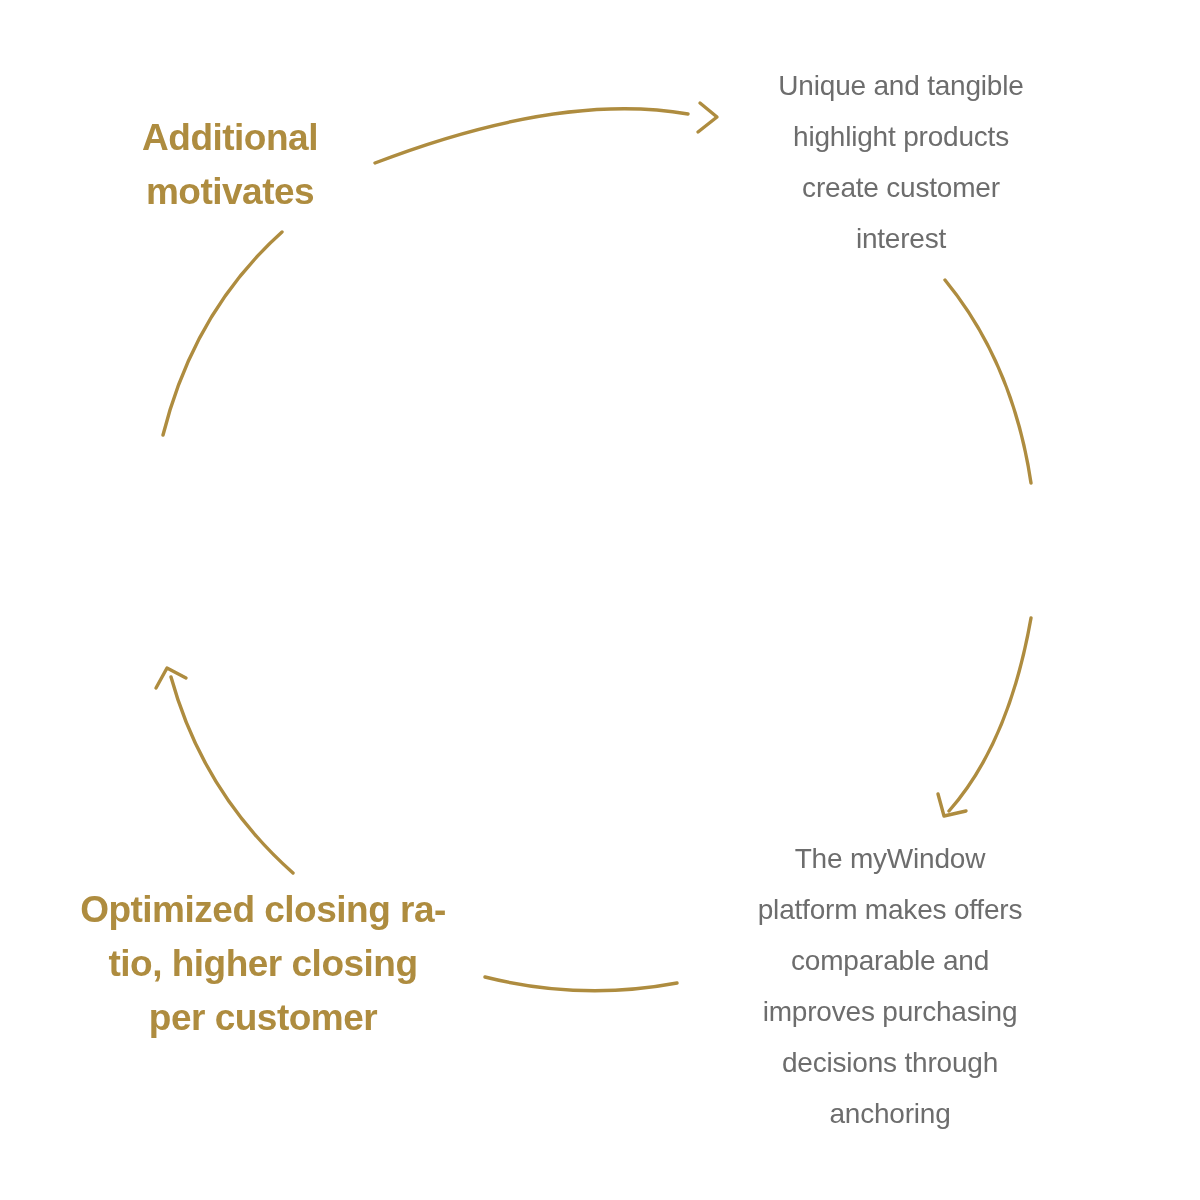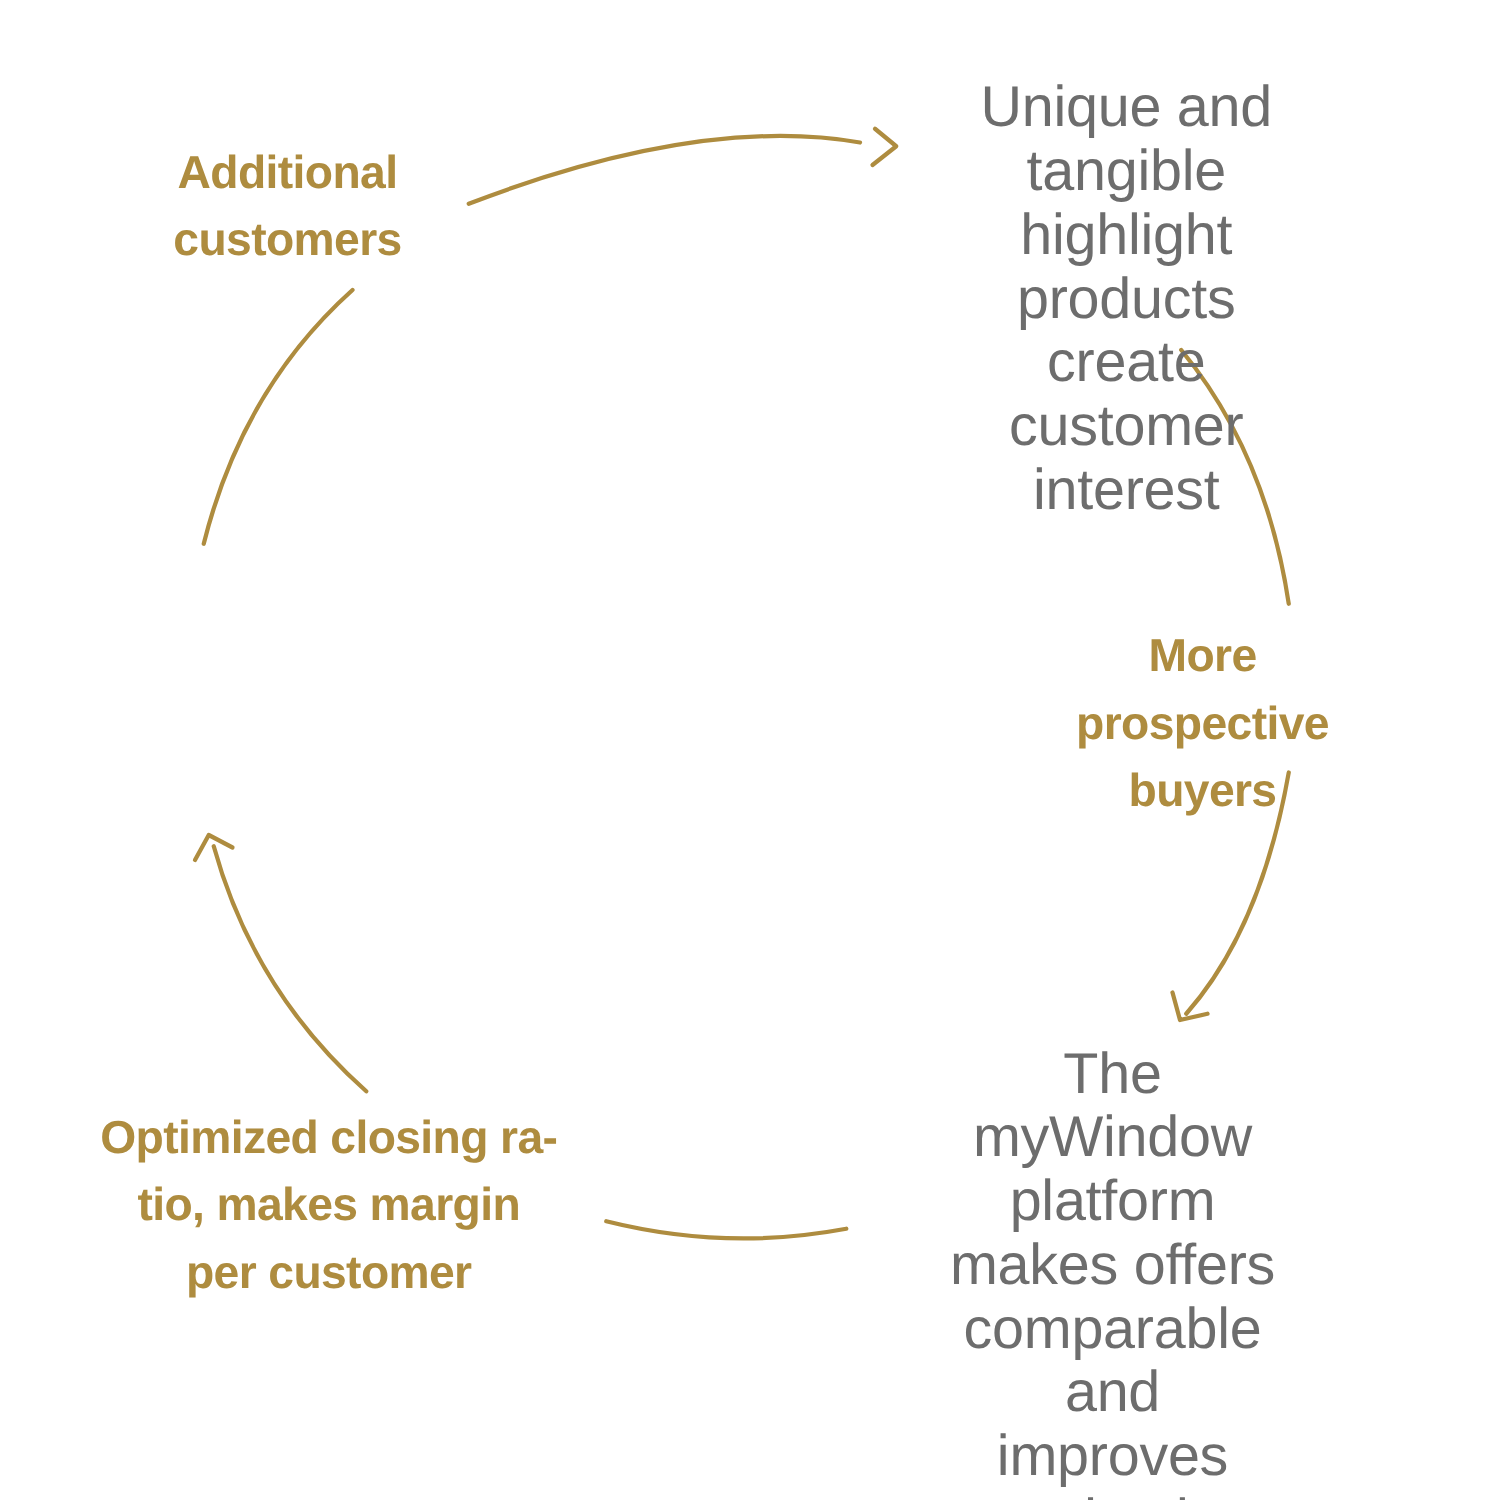--- a/index.html
+++ b/index.html
@@ -24,21 +24,21 @@
   }
   .node {
     position: absolute;
     transform: translateX(-50%);
     white-space: pre-line;
     text-align: center;
   }
   .node.plain {
     color: #6d6d6d;
     font-weight: 300;
-    font-size: 46px;
+    font-size: 28px;
     line-height: 51px;
     letter-spacing: -0.2px;
   }
   .node.accent {
     color: #ae8c3f;
     font-weight: 700;
     font-size: 37px;
     line-height: 54px;
     letter-spacing: -0.5px;
   }
@@ -67,35 +67,33 @@
 
     <path d="M 677 983 Q 581 1001 485 977" stroke="#ae8c3f"></path>
 
     <path d="M 293 873 Q 203 793 171 677" stroke="#ae8c3f"></path>
     <path d="M 156 688 L 167 668 L 186 678" stroke="#ae8c3f"></path>
 
     <path d="M 163 435 Q 194 311 282 232" stroke="#ae8c3f"></path>
   </svg>
 
   <div class="node accent" id="node-additional">Additional
-customers</div>
+motivates</div>
 
   <div class="node plain" id="node-unique">Unique and tangible
 highlight products
 create customer
 interest</div>
 
-  <div class="node accent" id="node-buyers">More prospective
-buyers</div>
 
   <div class="node plain" id="node-mywindow">The myWindow
 platform makes offers
 comparable and
 improves purchasing
 decisions through
 anchoring</div>
 
   <div class="node accent" id="node-optimized">Optimized closing ra-
-tio, makes margin
+tio, higher closing
 per customer</div>
 
 
 </div>
 
 </body></html>

